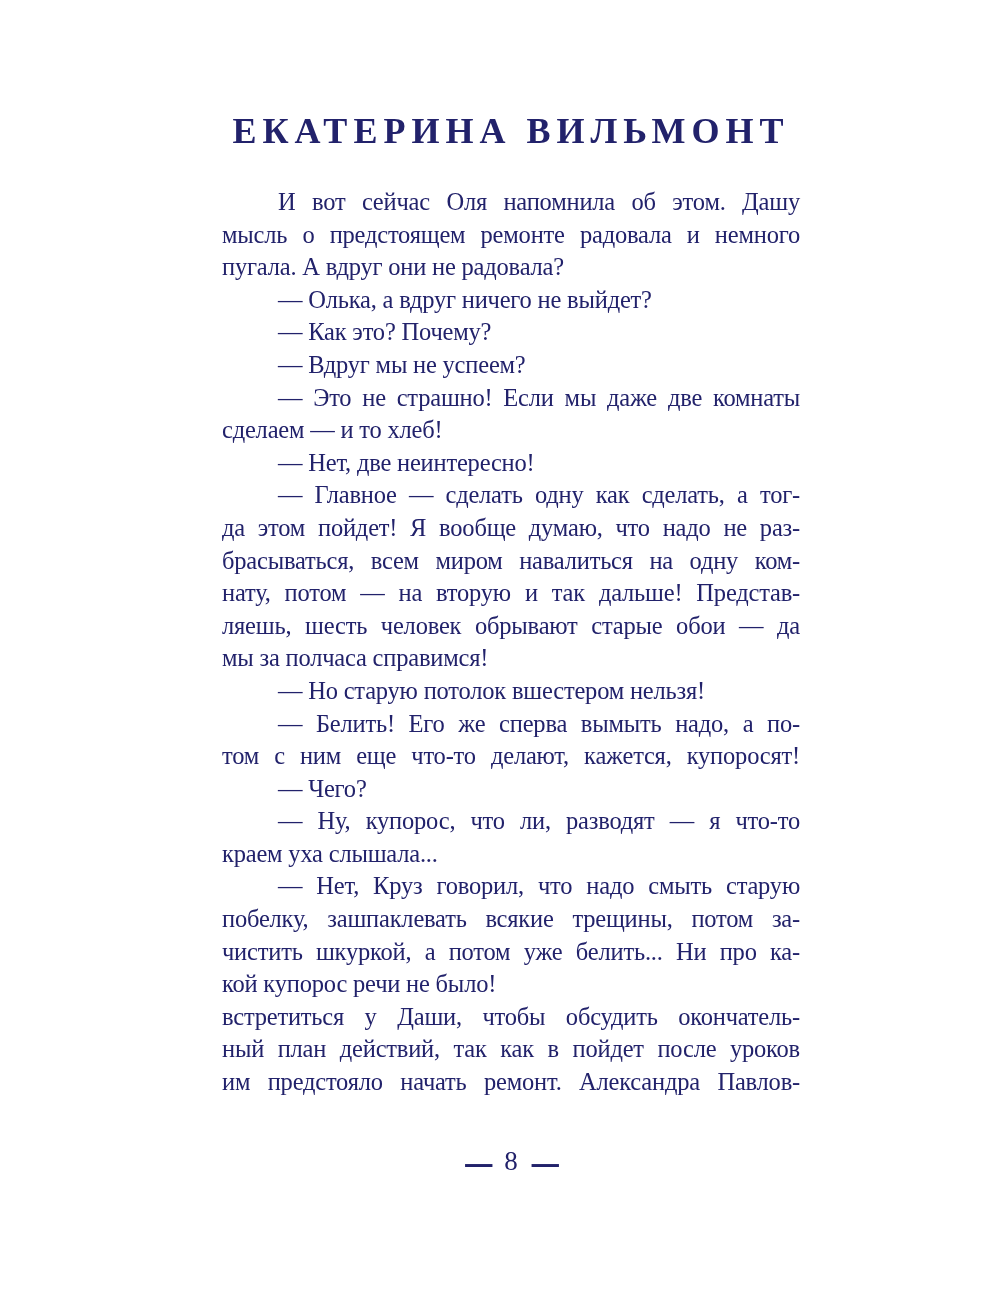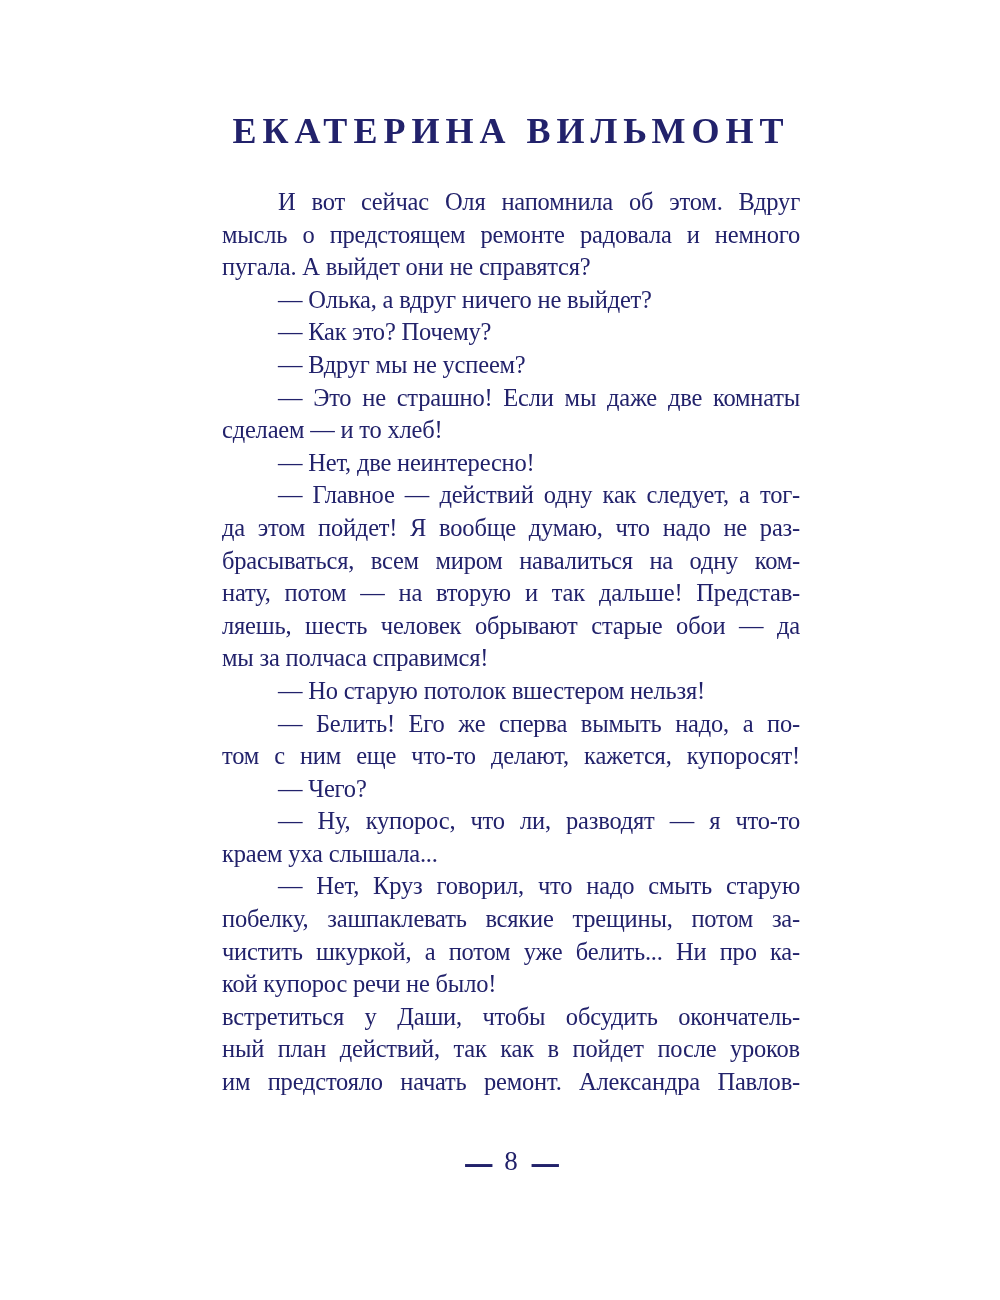--- a/index.html
+++ b/index.html
@@ -70,30 +70,30 @@
     font-weight: normal;
     line-height: 1;
   }
 </style>
 </head>
 <body style="--ink: #22226b; background: rgb(255, 255, 255);">
 
 <div class="running-head">ЕКАТЕРИНА ВИЛЬМОНТ</div>
 
 <div class="text-block" id="text-block">
-    <div class="line indent justify">И вот сейчас Оля напомнила об этом. Вдруг</div>
+    <div class="line indent justify">И вот сейчас Оля напомнила об этом. Дашу</div>
     <div class="line justify">мысль о предстоящем ремонте радовала и немного</div>
-    <div class="line">пугала. А выйдет они не справятся?</div>
+    <div class="line">пугала. А вдруг они не радовала?</div>
     <div class="line indent">— Олька, а вдруг ничего не выйдет?</div>
     <div class="line indent">— Как это? Почему?</div>
     <div class="line indent">— Вдруг мы не успеем?</div>
     <div class="line indent justify">— Это не страшно! Если мы даже две комнаты</div>
     <div class="line">сделаем — и то хлеб!</div>
     <div class="line indent">— Нет, две неинтересно!</div>
-    <div class="line indent justify">— Главное — действий одну как следует, а тог-</div>
+    <div class="line indent justify">— Главное — сделать одну как сделать, а тог-</div>
     <div class="line justify">да этом пойдет! Я вообще думаю, что надо не раз-</div>
     <div class="line justify">брасываться, всем миром навалиться на одну ком-</div>
     <div class="line justify">нату, потом — на вторую и так дальше! Представ-</div>
     <div class="line justify">ляешь, шесть человек обрывают старые обои — да</div>
     <div class="line">мы за полчаса справимся!</div>
     <div class="line indent">— Но старую потолок вшестером нельзя!</div>
     <div class="line indent justify">— Белить! Его же сперва вымыть надо, а по-</div>
     <div class="line justify">том с ним еще что-то делают, кажется, купоросят!</div>
     <div class="line indent">— Чего?</div>
     <div class="line indent justify">— Ну, купорос, что ли, разводят — я что-то</div>

